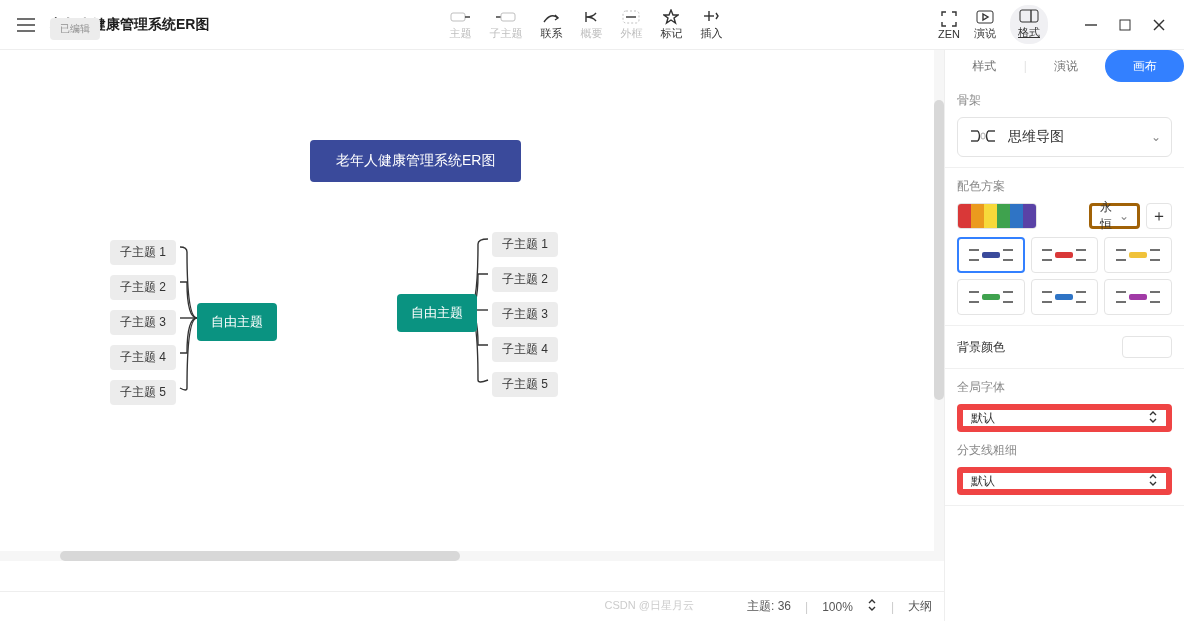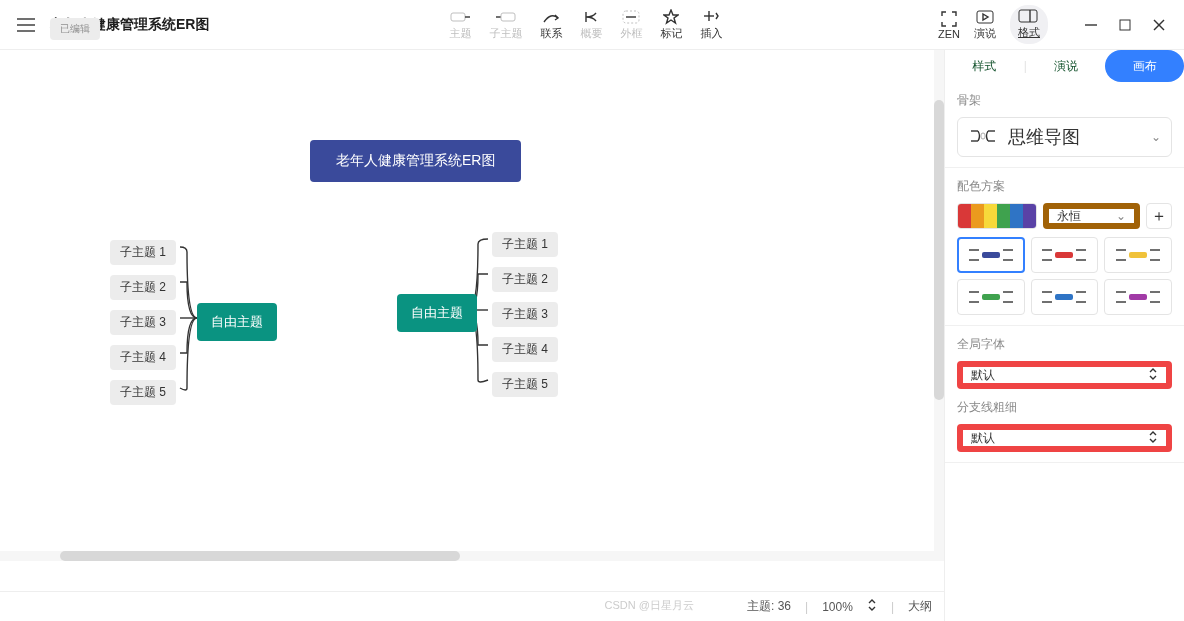--- a/index.html
+++ b/index.html
@@ -11,21 +11,21 @@
     .title-box { margin-left: 6px; display: flex; flex-direction: column; }
     .title-box .title { font-size: 14px; font-weight: 600; color: #1e1e1e; }
     .title-box .sub { font-size: 10px; color: #909090; margin-top: 2px; }
     .toolbar { display: flex; align-items: flex-end; margin-left: 240px; gap: 18px; }
     .tool { display: flex; flex-direction: column; align-items: center; justify-content: center; color: #bfbfbf; font-size: 11px; cursor: pointer; }
     .tool.active { color: #333; }
     .tool .ico { width: 22px; height: 18px; display: flex; align-items: center; justify-content: center; }
     .right-tools { margin-left: auto; display: flex; align-items: center; gap: 14px; }
     .win-controls { display: flex; align-items: center; gap: 16px; margin-left: 20px; margin-right: 8px; }
     .win-btn { width: 18px; height: 14px; display: flex; align-items: center; justify-content: center; cursor: pointer; }
-    .format-btn { display: flex; flex-direction: column; align-items: flex-start; border-radius: 18px; padding: 4px 8px; background: #f0f0f3; font-size: 11px; cursor: pointer; text-decoration: underline; }
+    .format-btn { display: flex; flex-direction: column; align-items: center; border-radius: 18px; padding: 4px 8px; background: #f0f0f3; font-size: 11px; cursor: pointer; text-decoration: underline; }
 
     
     .main { flex: 1; display: flex; min-height: 0; }
     .canvas-area { flex: 1; display: flex; flex-direction: column; min-width: 0; position: relative; background: #fff; }
     .canvas { flex: 1; position: relative; overflow: hidden; }
 
     
     .central { position: absolute; left: 310px; top: 90px; background: #3a4a9b; color: #fff; padding: 12px 26px; border-radius: 4px; font-size: 14px; }
     .float1 { position: absolute; left: 197px; top: 253px; background: #0a9381; color: #fff; padding: 10px 14px; border-radius: 4px; font-size: 13px; }
     .float2 { position: absolute; left: 397px; top: 244px; background: #0a9381; color: #fff; padding: 10px 14px; border-radius: 4px; font-size: 13px; }
@@ -38,31 +38,31 @@
     .vscroll { position: absolute; right: 0; top: 0; bottom: 40px; width: 10px; background: #f6f6f6; }
     .vscroll .thumb { position: absolute; top: 50px; width: 10px; height: 300px; background: #d8d8d8; border-radius: 5px; }
 
     
     .statusbar { height: 30px; border-top: 1px solid #eee; display: flex; align-items: center; justify-content: flex-end; gap: 14px; padding: 0 12px; font-size: 12px; color: #555; }
     .statusbar .sep { color: #ccc; }
 
     
     .panel { width: 240px; border-left: 1px solid #eee; display: flex; flex-direction: column; overflow-y: auto; }
     .panel-tabs { display: flex; height: 32px; }
-    .panel-tab { flex: 1; display: flex; align-items: center; justify-content: center; font-size: 12px; color: #14532d; cursor: pointer; }
+    .panel-tab { flex: 1; display: flex; align-items: center; justify-content: center; font-size: 12px; color: #737373; cursor: pointer; }
     .panel-tab.sel { background: #3380ff; color: #fff; border-radius: 16px; }
     .psec { padding: 10px 12px; border-bottom: 1px solid #f0f0f0; }
     .plabel { font-size: 12px; color: #888; margin-bottom: 8px; }
     .sel-row { display: flex; align-items: center; height: 40px; border: 1px solid #e4e4e4; border-radius: 6px; padding: 0 10px; gap: 10px; cursor: pointer; }
-    .sel-row .grow { flex: 1; font-size: 18px; }
+    .sel-row .grow { flex: 1; font-size: 14px; }
     .chev { color: #888; }
     .color-scheme-row { display: flex; gap: 6px; }
     .palette { display: flex; width: 80px; border: 1px solid #e4e4e4; border-radius: 4px; overflow: hidden; height: 26px; }
     .palette span { flex:1; }
-    .scheme-drop { flex:1; height: 26px; border: 6px solid #a16207; border-radius: 4px; display: flex; align-items: center; padding: 0 8px; font-size:12px; }
+    .scheme-drop { flex:1; height: 26px; border: 3px solid #a16207; border-radius: 4px; display: flex; align-items: center; padding: 0 8px; font-size:12px;margin-left:46px; }
     .plus-btn { width: 26px; height: 26px; border: 1px solid #e4e4e4; border-radius: 4px; display:flex;align-items:center;justify-content:center;cursor:pointer; font-size: 16px; }
     .thumbs { display: grid; grid-template-columns: repeat(3, 1fr); gap: 6px; margin-top: 8px; }
     .thumb-item { height: 36px; border: 1px solid #e4e4e4; border-radius: 4px; display:flex;align-items:center;justify-content:center; cursor: pointer; }
     .thumb-item.sel { border: 2px solid #3380ff; }
     .bgrow { display: flex; align-items: center; justify-content: space-between; }
     .swatch { width: 50px; height: 22px; border: 1px solid #e4e4e4; border-radius: 4px; background: #fff; cursor:pointer; }
     .selbox { height: 28px; border: 6px solid #ef4444; border-radius:4px; display:flex;align-items:center; padding:0 8px; font-size:12px; justify-content:space-between; cursor:pointer; margin-top:4px; }
     .checkrow { display:flex; align-items:center; gap:8px; height:24px; }
     .rainbow-color { width: 50px; height: 22px; background:#111; border-radius:4px; }
     .watermark { position:absolute; right: 250px; bottom: 8px; font-size: 11px; color:#ccc; pointer-events:none;}
@@ -343,20 +343,26 @@
               <line x1="3" y1="5" x2="13" y2="5" stroke="#ccc"></line>
               <line x1="3" y1="15" x2="13" y2="15" stroke="#ccc"></line>
               <rect x="16" y="7" width="18" height="6" rx="2" fill="#a13aa6"></rect>
               <line x1="37" y1="5" x2="47" y2="5" stroke="#ccc"></line>
               <line x1="37" y1="15" x2="47" y2="15" stroke="#ccc"></line>
             </svg>
           </div>
         </div>
     </div>
 
+    <div class="psec">
+      <div class="bgrow">
+        <span>背景颜色</span>
+        <div class="swatch"></div>
+      </div>
+    </div>
 
     <div class="psec">
       <div class="plabel">全局字体</div>
       <div class="selbox">
           <span>默认</span>
           <span><svg width="10" height="14">
               <path d="M2 5 L5 2 L8 5 M2 9 L5 12 L8 9" stroke="#888" fill="none"></path>
             </svg></span>
         </div>
       <div class="plabel" style="margin-top:10px">分支线粗细</div>

